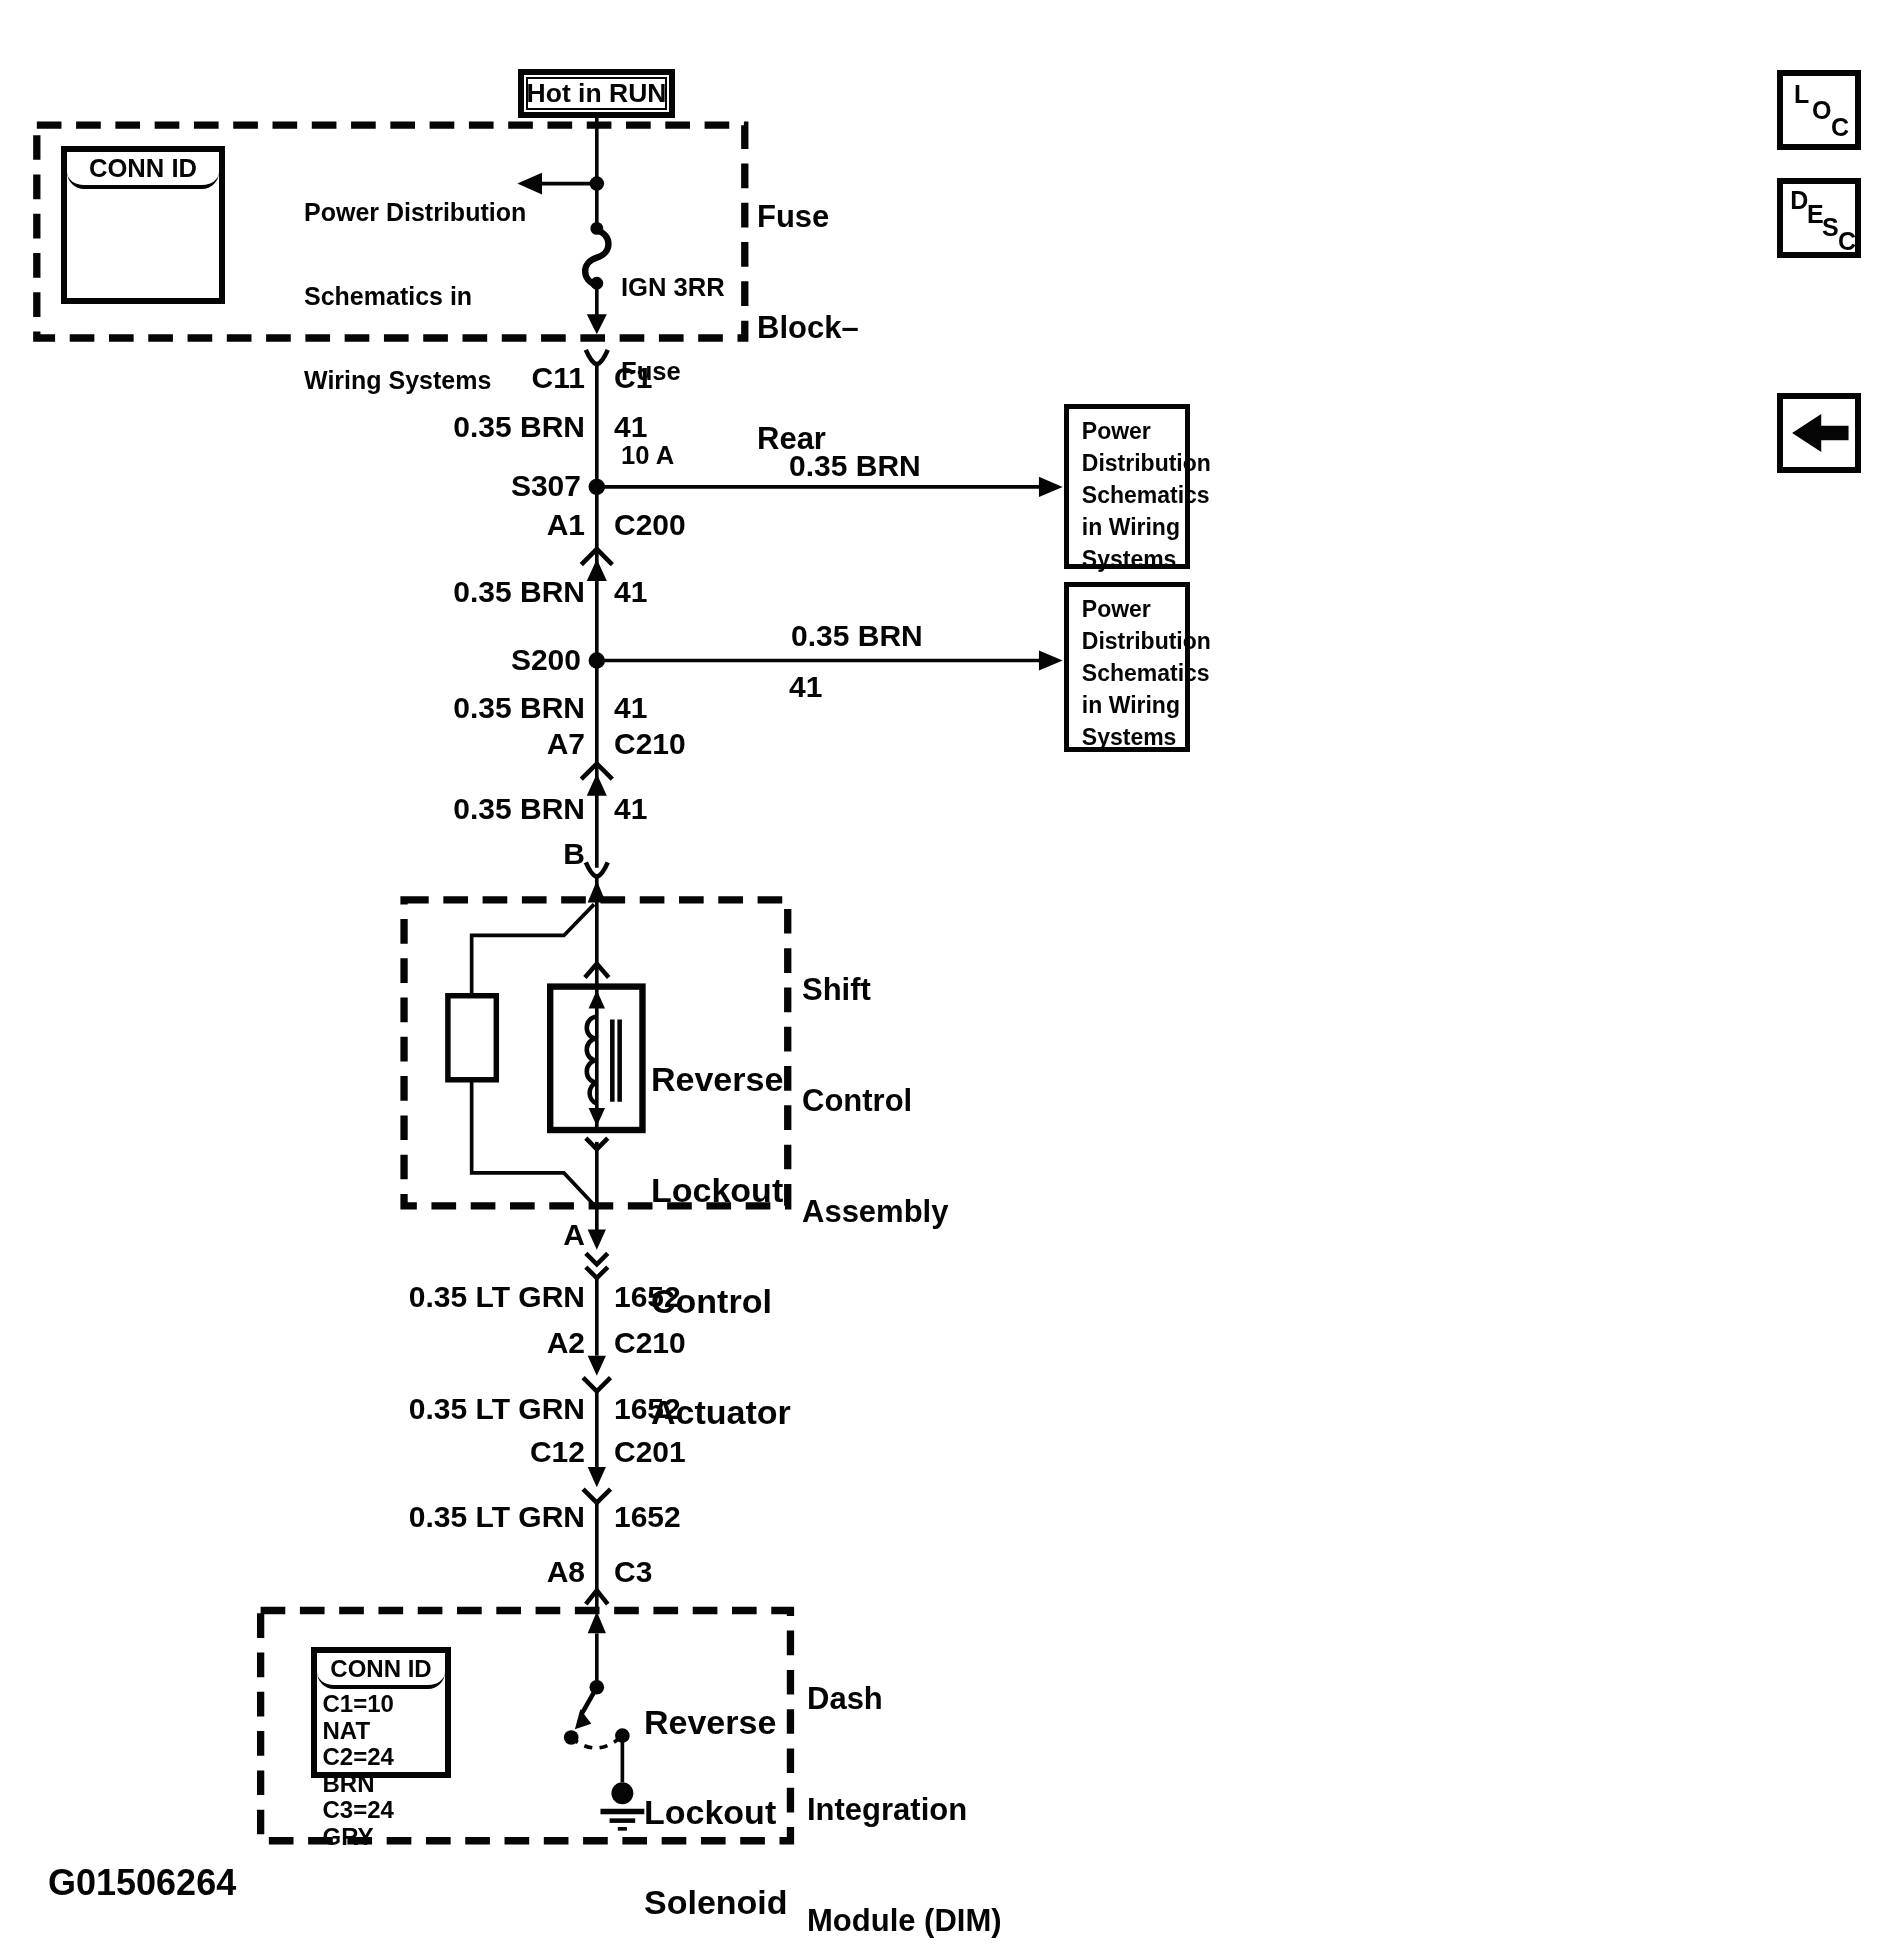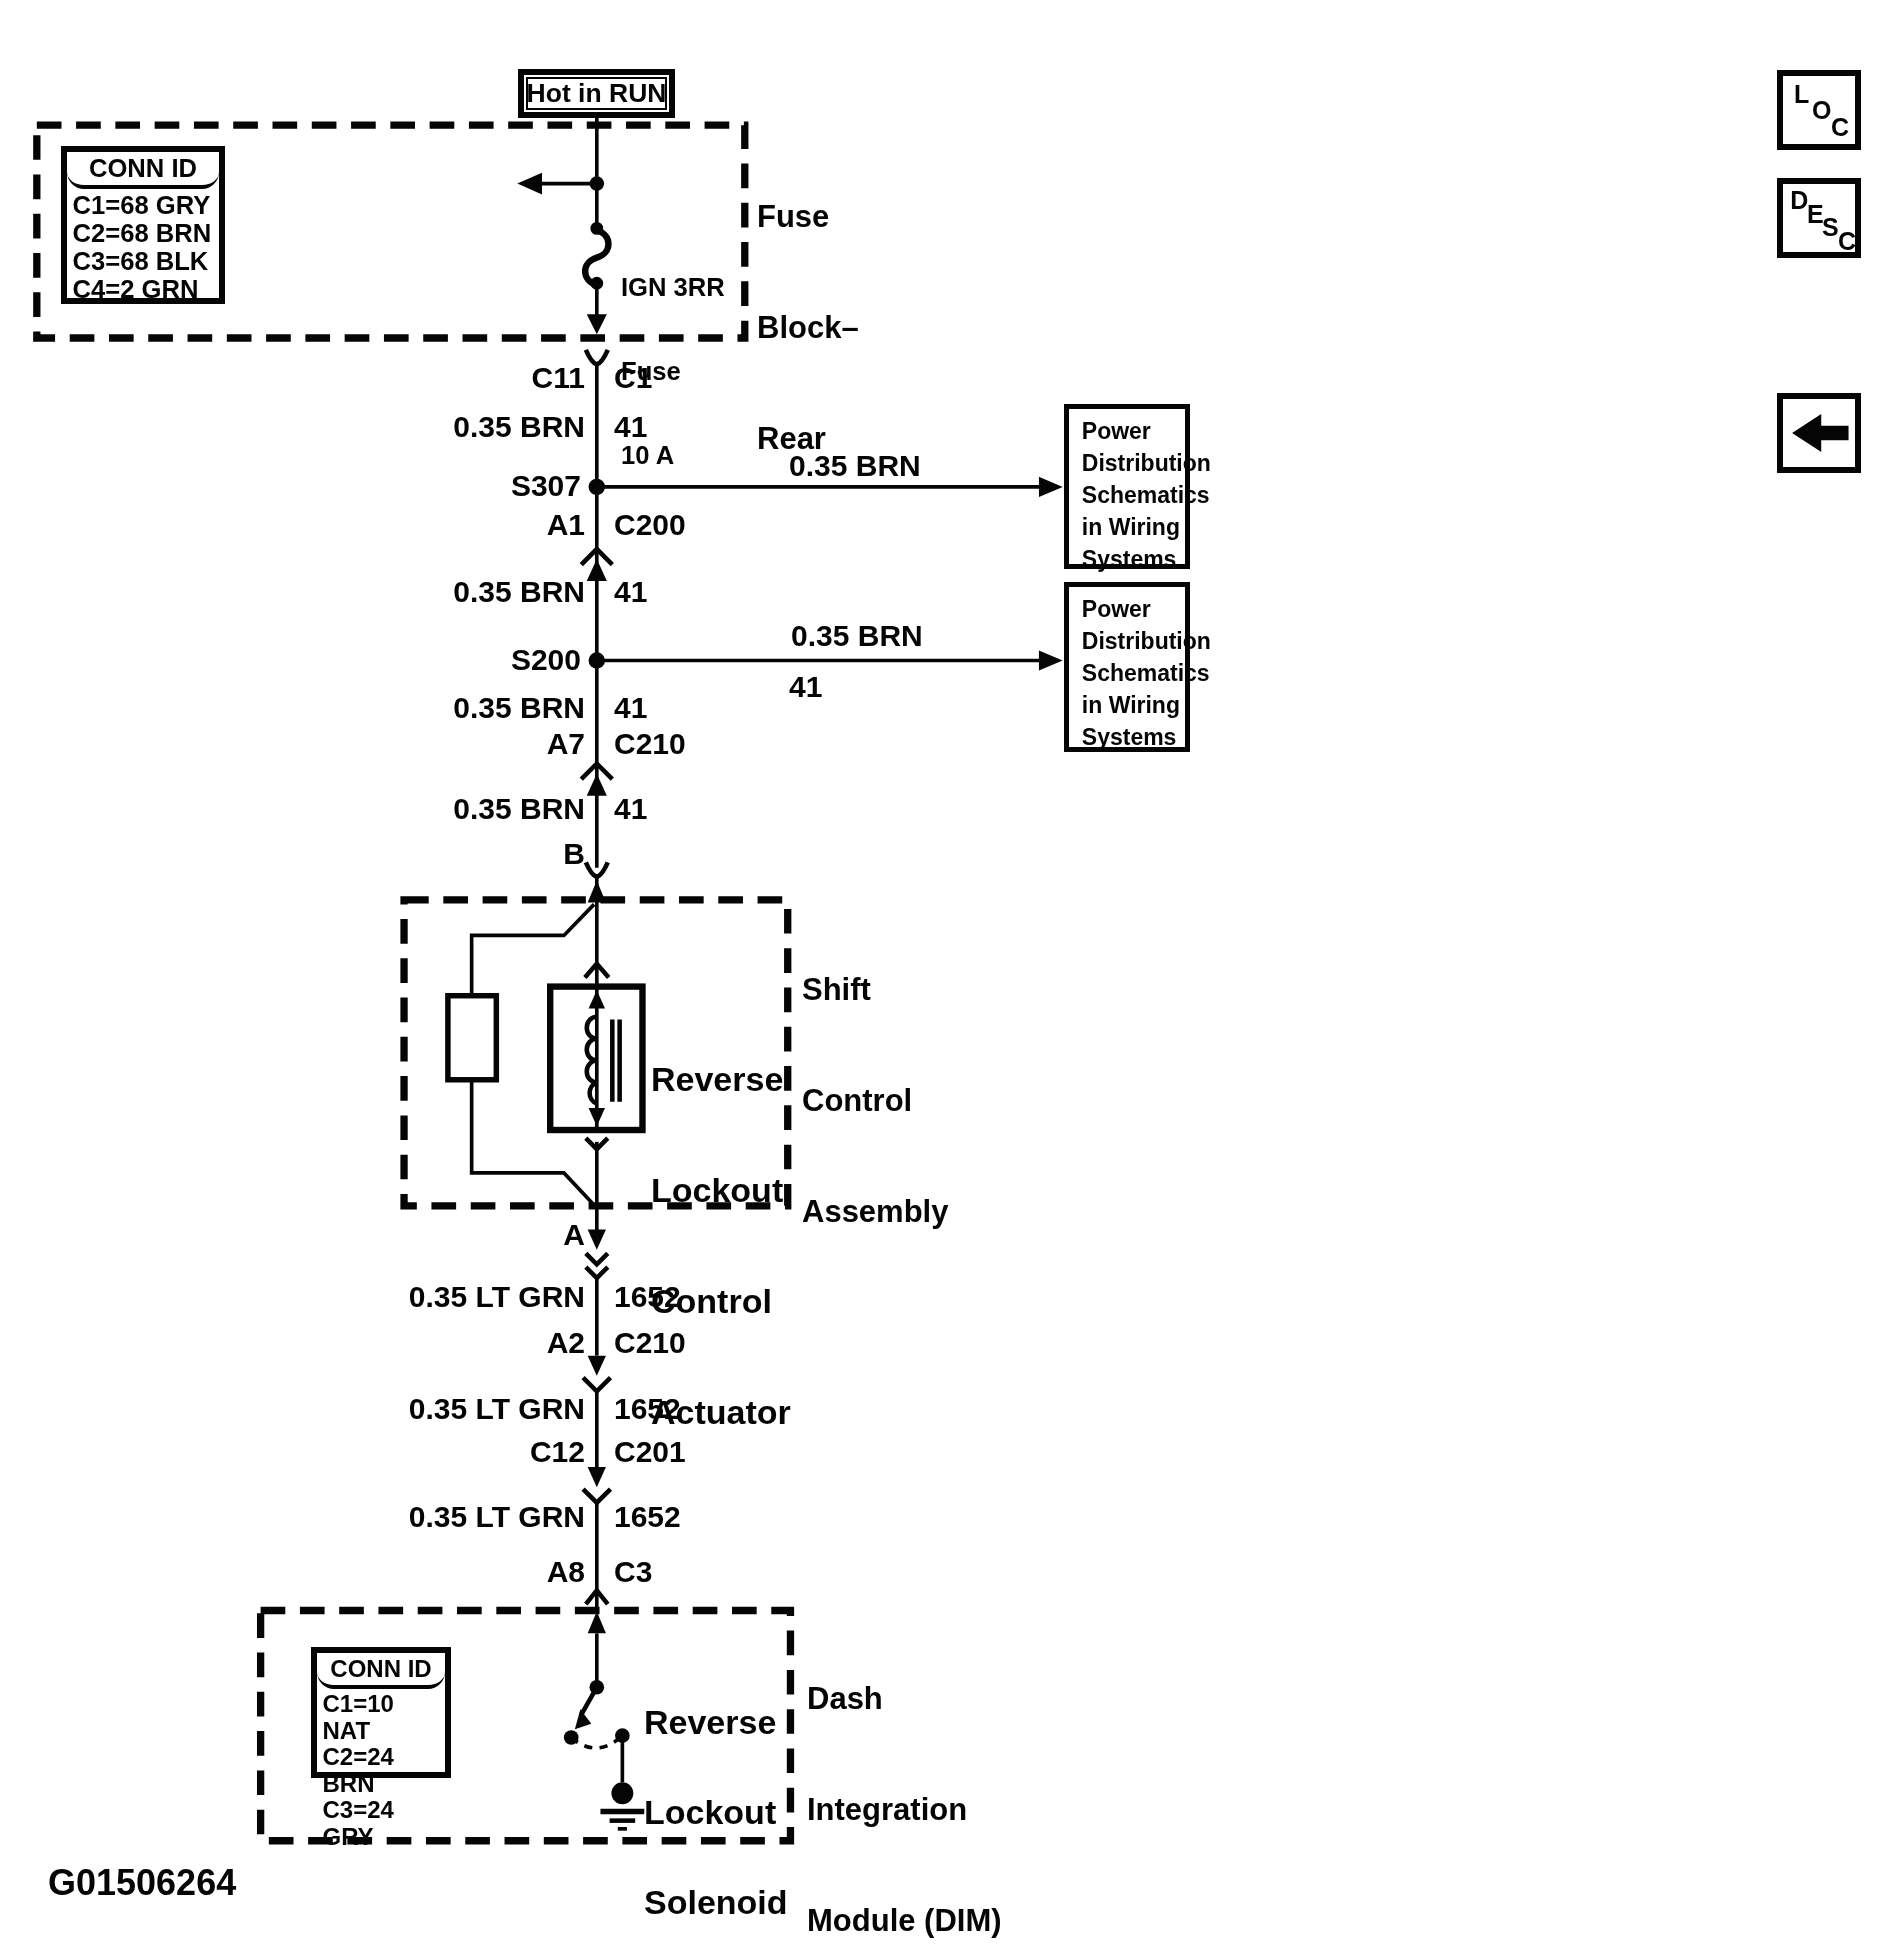--- a/index.html
+++ b/index.html
@@ -120,28 +120,27 @@
       <path d="M676 2002 H686" stroke="#050505" stroke-width="4"></path>
     </g>
   </svg>
 
   <div class="box hot-outer">
     <div class="hot-inner">Hot in RUN</div>
   </div>
 
   <div class="box connid" style="left:61px;top:146px;width:164px;height:158px;">
     <div class="hdr" style="font-size:25.6px;padding:1.8px 0;">CONN ID</div>
-    <div class="rows" style="font-size:25.6px;line-height:28px;">
-      <div>C1=68 GRY</div>
-      <div>C2=68 BRN</div>
-      <div>C3=68 BLK</div>
-      <div>C4=2 GRN</div>
-    </div>
-  </div>
-
+  </div>
+
+  <div class="lbl" style="left:304px;top:142px;font-size:25px;line-height:28px;">
+    <div>Power Distribution</div>
+    <div>Schematics in</div>
+    <div>Wiring Systems</div>
+  </div>
 
   <div class="lbl" style="left:621px;top:217px;font-size:25.6px;line-height:28px;">
     <div>IGN 3RR</div>
     <div>Fuse</div>
     <div>10 A</div>
   </div>
 
   <div class="lbl bigtitle" style="left:757px;top:124px;">
     <div>Fuse</div>
     <div>Block–</div>

